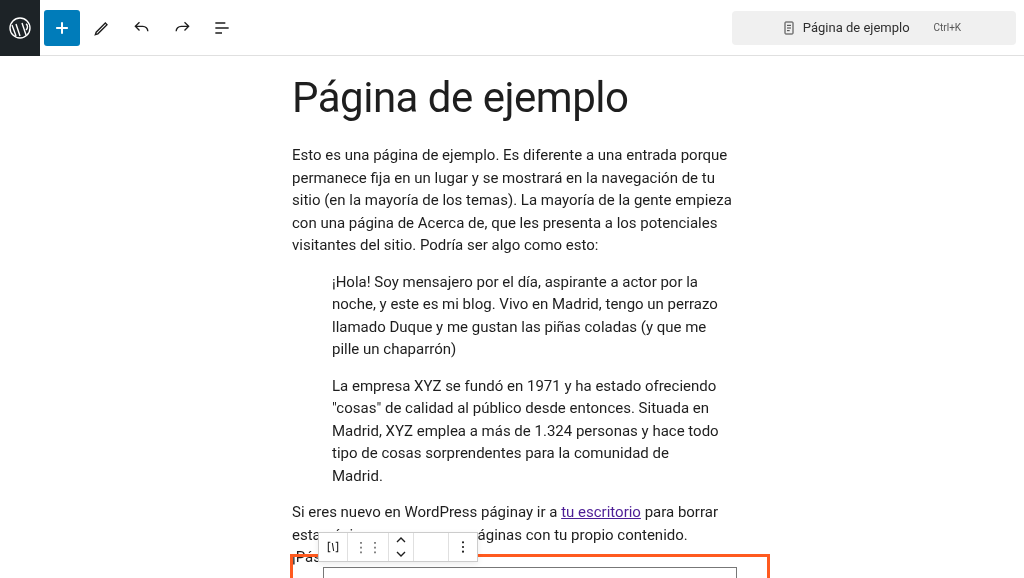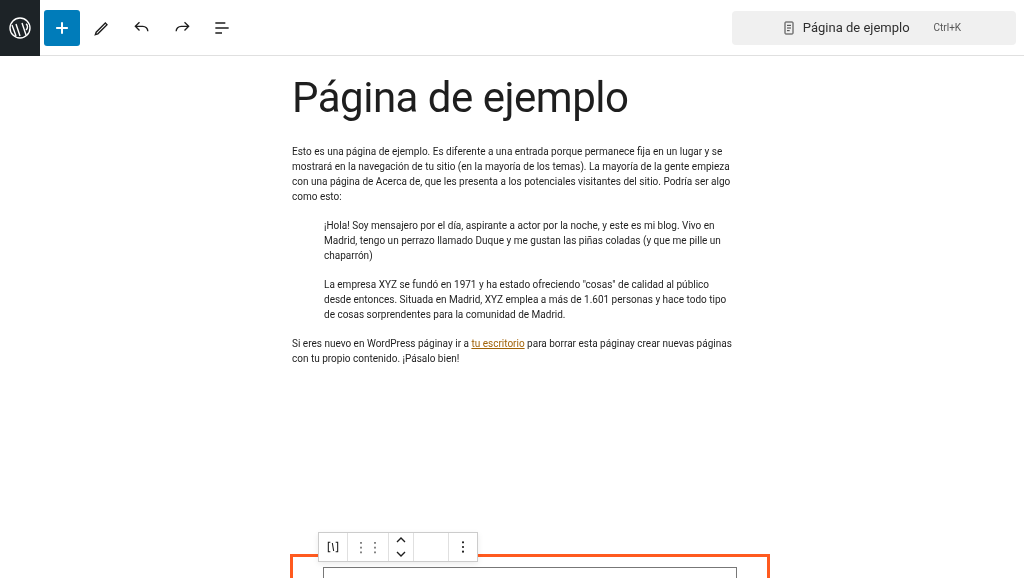--- a/index.html
+++ b/index.html
@@ -10,24 +10,24 @@
   .tb-add{background:#007cba;color:#fff}
   .tb-ic{color:#1e1e1e}
   .tb-ic svg, .tb-add svg{width:20px;height:20px}
   .tb-spacer{flex:1}
   .crumb-box{display:flex;align-items:center;background:#f0f0f0;border-radius:4px;height:34px;padding:0 12px;font-size:13px;color:#2f2f2f;gap:6px;min-width:260px;justify-content:center}
   .crumb-box svg{width:16px;height:16px}
   .kbd{font-size:10px;color:#555;margin-left:18px;padding-right:6px}
   .canvas{position:relative;height:522px;overflow:hidden;padding-top:18px}
   .content{width:440px;margin:0 auto}
   h1{font-weight:400;font-size:42px;margin:0 0 22px 0;letter-spacing:-.5px;line-height:1.15}
-  p{font-size:10px;line-height:1.5;margin:0 0 14px 0}
+  p{font-size:15px;line-height:1.5;margin:0 0 14px 0}
   blockquote{margin:0 0 14px 0;padding:0 0 0 28px}
-  blockquote p{margin:4px}
-  a{color:#a16207;}
+  blockquote p{margin:12px}
+  a{color:#4c1d95;}
   
   .blk-toolbar{position:absolute;left:318px;top:476px;display:flex;border:1px solid #ccc;background:#fff;box-shadow:0 2px 6px rgba(0,0,0,.08);height:28px;z-index:5}
   .bt-cell{display:flex;align-items:center;justify-content:center;border-right:1px solid #e0e0e0;padding:0 6px;cursor:pointer}
   .bt-cell:last-child{border-right:none}
   .bt-cell svg{width:16px;height:16px}
   .drag-dots{font-size:14px;line-height:1;color:#555}
   
   .hl{position:absolute;left:290px;top:498px;width:480px;border:3px solid #ff5a1f;padding:10px 30px 10px 30px;box-sizing:border-box}
   .sc-block{border:1px solid #777;padding:14px 16px 14px 16px}
 </style>
@@ -78,21 +78,21 @@
 </div>
 
 <div class="canvas">
   <div class="content">
     <h1>Página de ejemplo</h1>
     <p>Esto es una página de ejemplo. Es diferente a una entrada porque permanece fija en un lugar y se mostrará en la navegación de tu sitio (en la mayoría de los temas). La mayoría de la gente empieza con una página de Acerca de, que les presenta a los potenciales visitantes del sitio. Podría ser algo como esto:</p>
     <blockquote>
         <p>¡Hola! Soy mensajero por el día, aspirante a actor por la noche, y este es mi blog. Vivo en Madrid, tengo un perrazo llamado Duque y me gustan las piñas coladas (y que me pille un chaparrón)</p>
       </blockquote>
     <blockquote>
-        <p>La empresa XYZ se fundó en 1971 y ha estado ofreciendo "cosas" de calidad al público desde entonces. Situada en Madrid, XYZ emplea a más de 1.601 personas y hace todo tipo de cosas sorprendentes para la comunidad de Madrid.</p>
+        <p>La empresa XYZ se fundó en 1971 y ha estado ofreciendo "cosas" de calidad al público desde entonces. Situada en Madrid, XYZ emplea a más de 1.324 personas y hace todo tipo de cosas sorprendentes para la comunidad de Madrid.</p>
       </blockquote>
     <p>
       <span>Si eres nuevo en WordPress páginay ir a </span><a href="#">tu escritorio</a><span> para borrar esta páginay crear nuevas páginas con tu propio contenido. ¡Pásalo bien!</span>
     </p>
   </div>
 
   <div class="blk-toolbar">
     <div class="bt-cell">
       <svg viewBox="0 0 24 24" fill="none" stroke="currentColor" stroke-width="1.6">
           <path d="M8 5H5v14h3M16 5h3v14h-3M11 6l2 12"></path>

